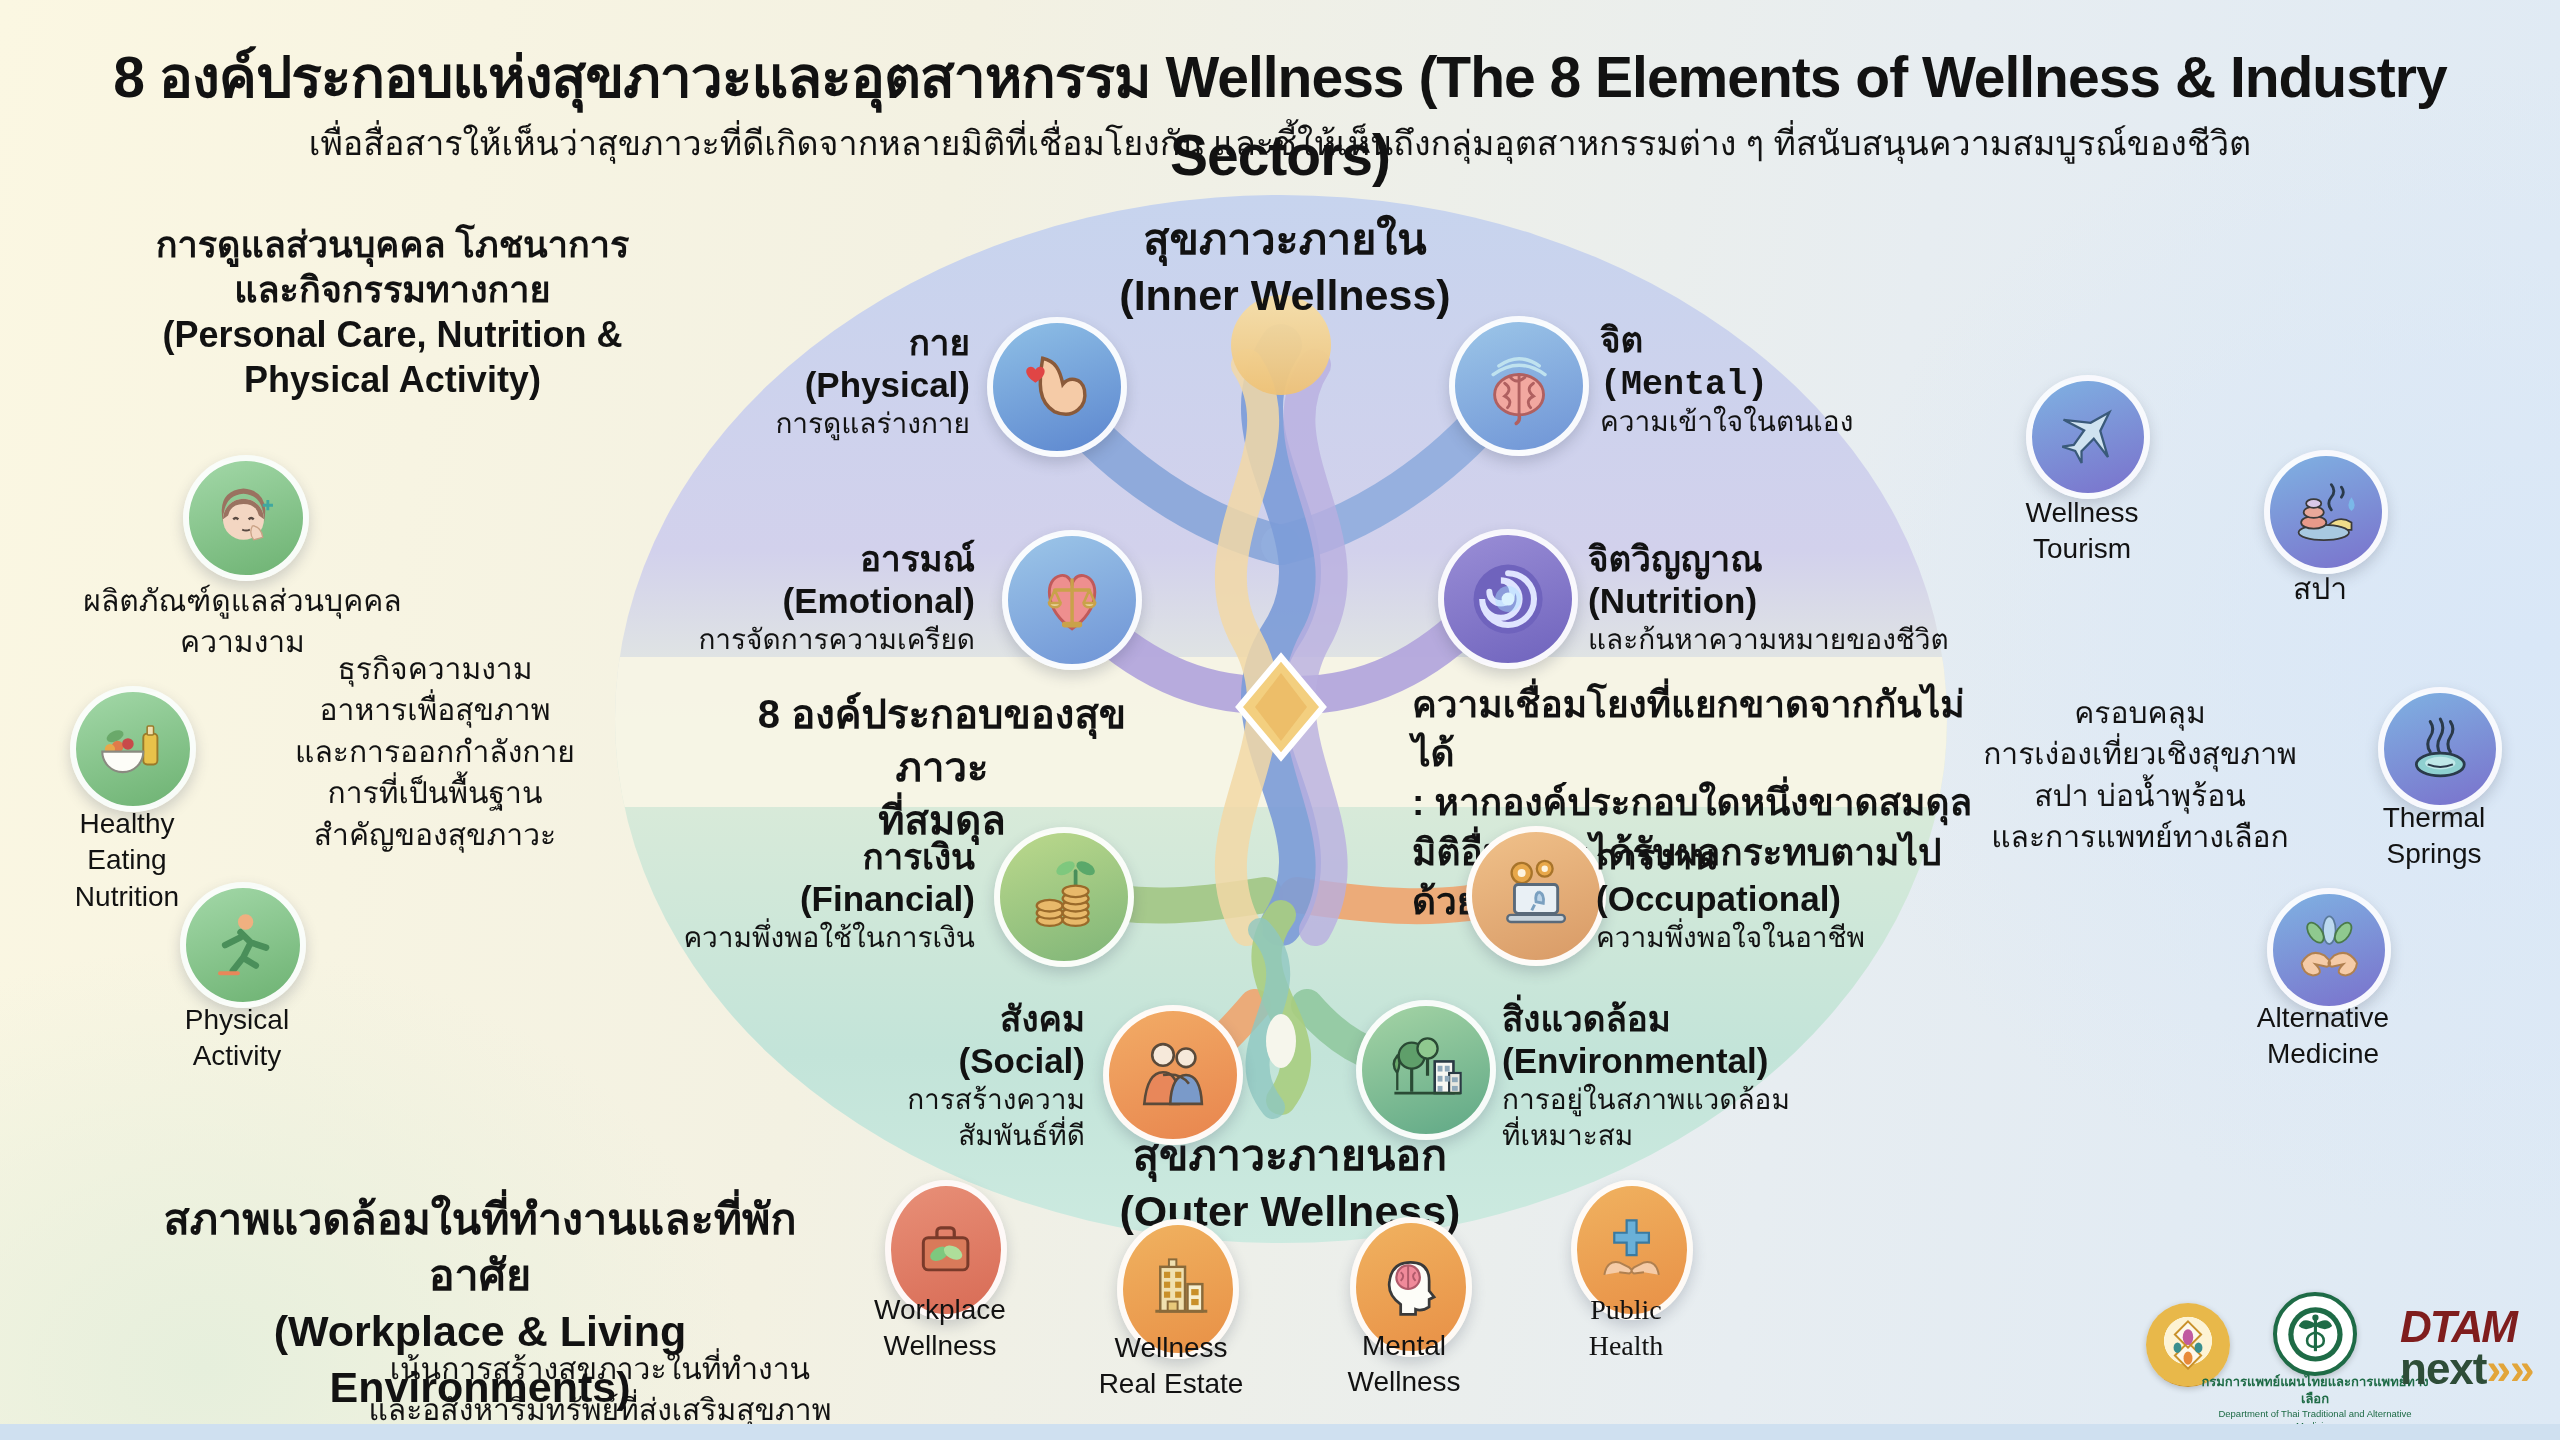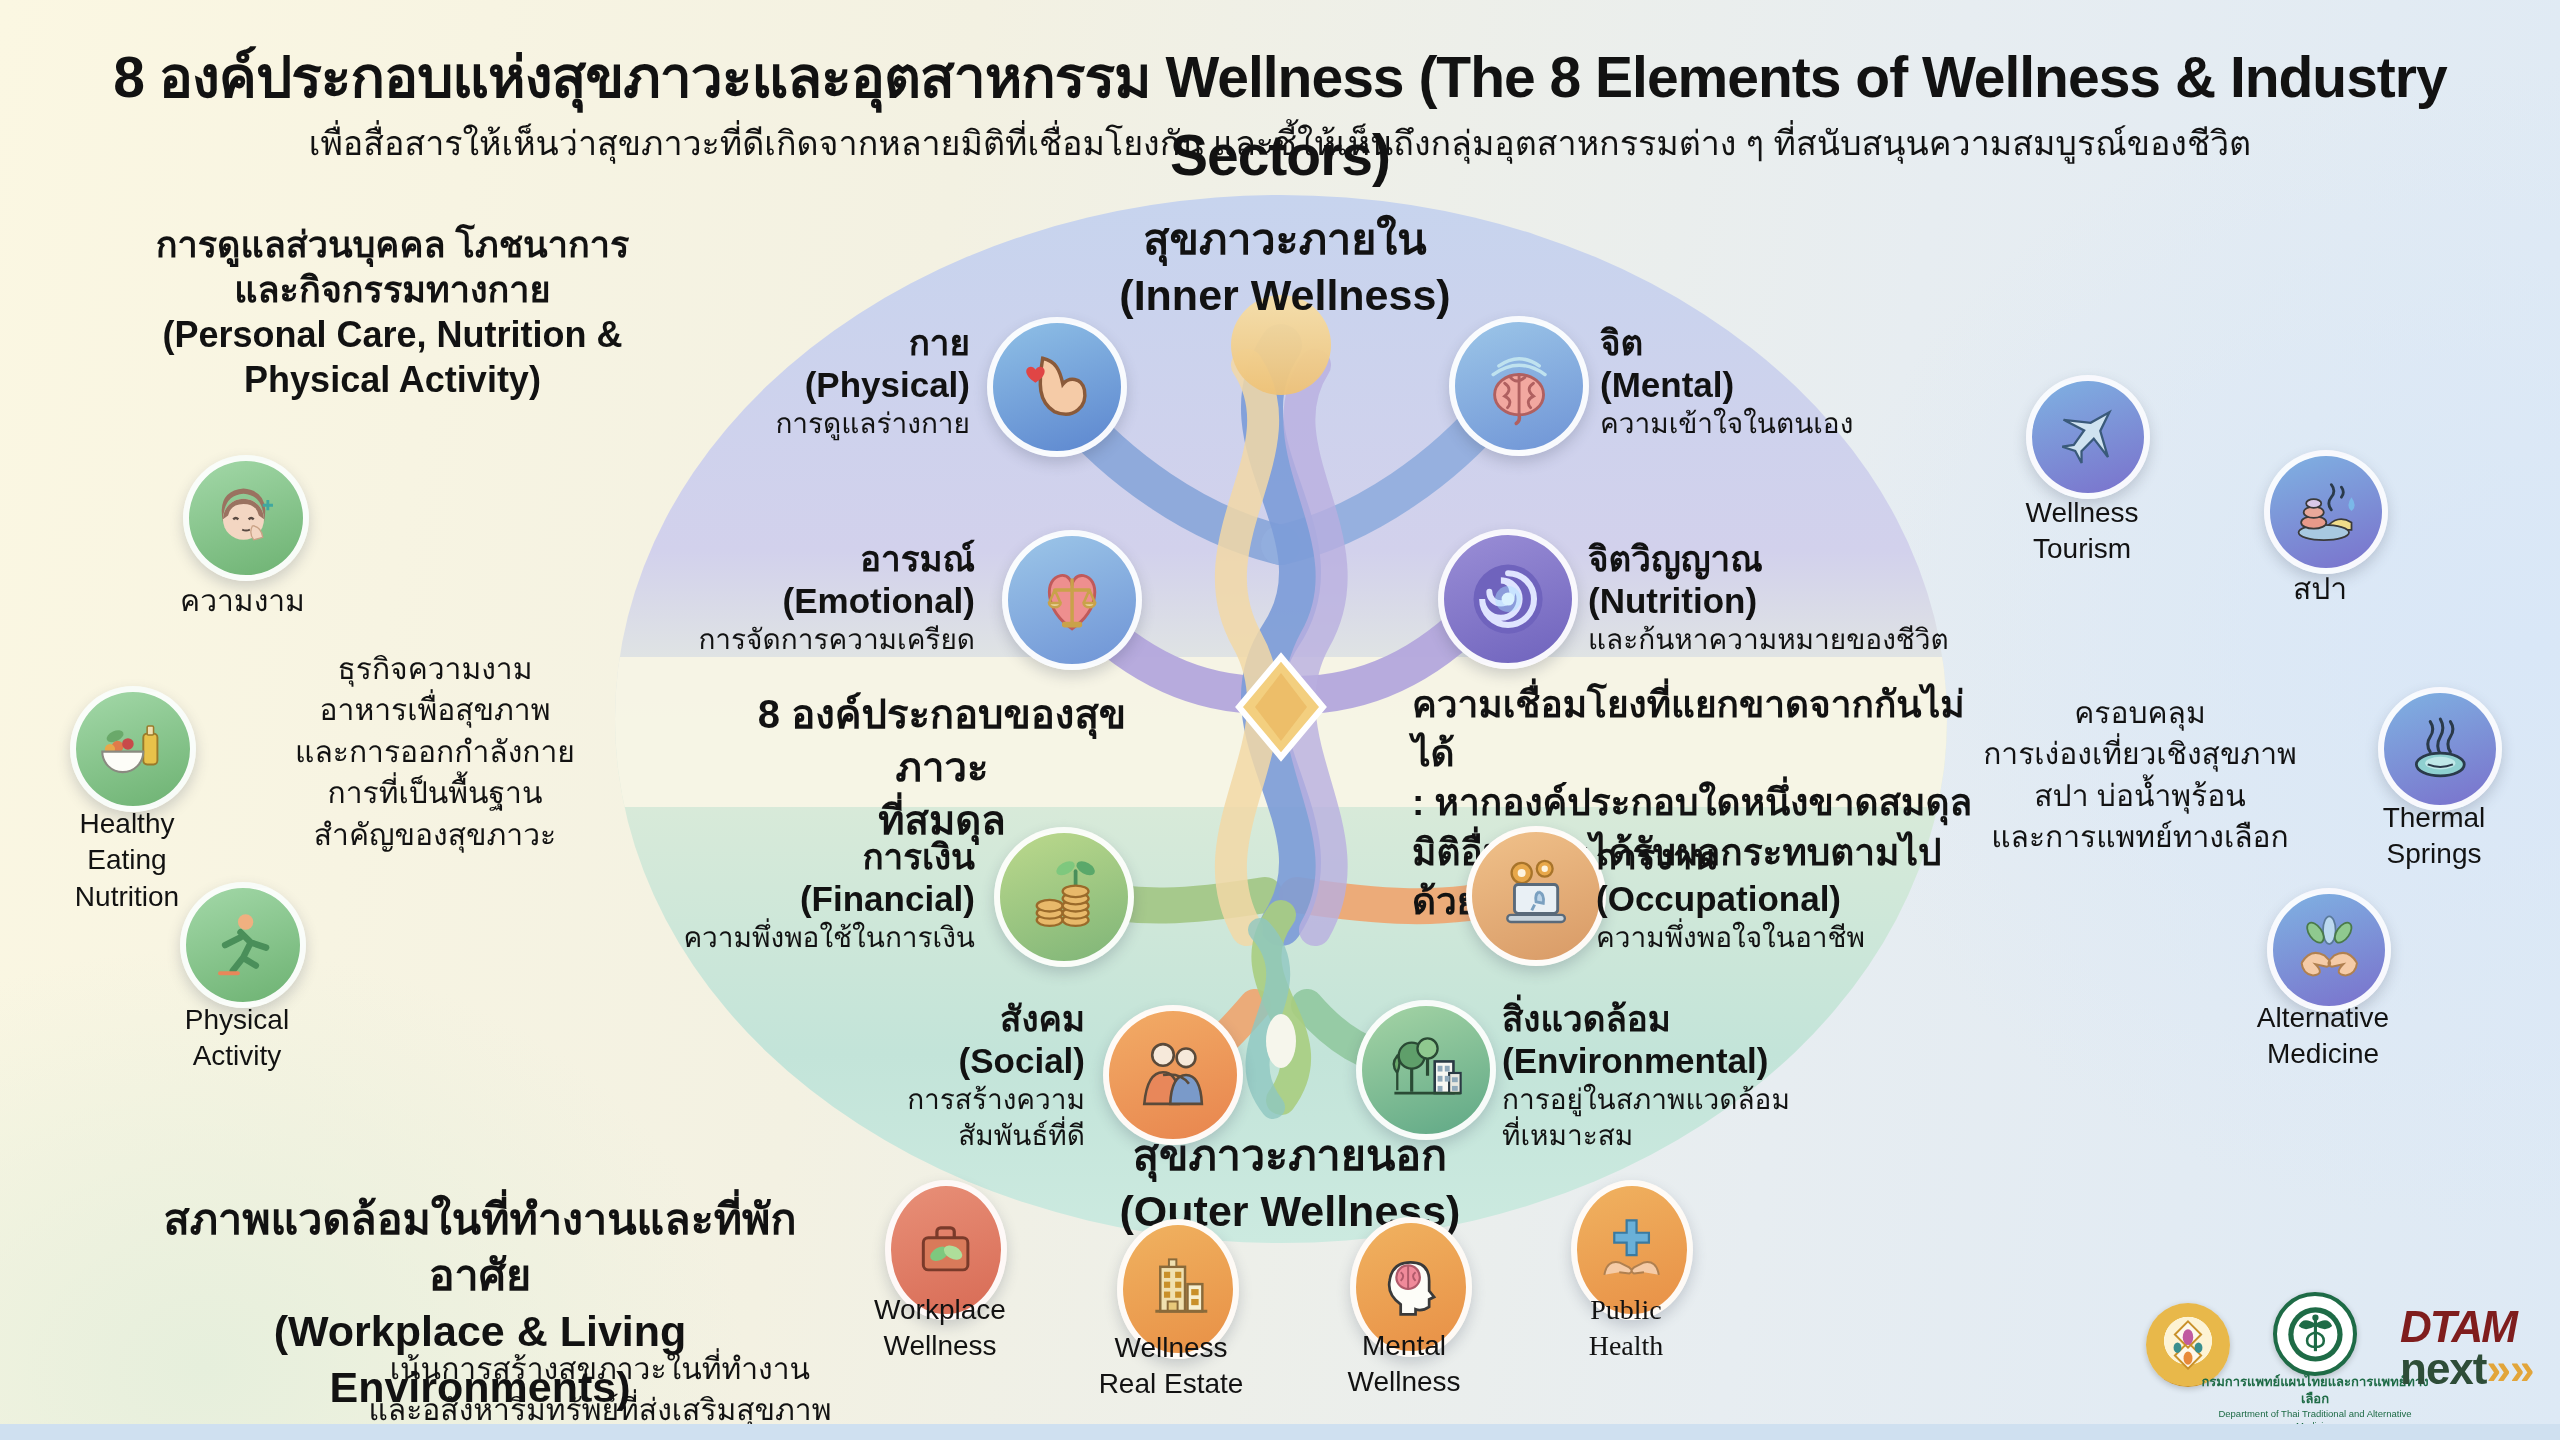--- a/index.html
+++ b/index.html
@@ -100,20 +100,21 @@
     <path d="M30,13 q-16,1 -16,22 q-5,-24 16,-26 q21,2 16,26 q0,-21 -16,-22" fill="#9a7260"></path>
     <circle cx="30" cy="33" r="16" fill="#f3d6c2"></circle>
     <path d="M14,33 a16,16 0 0 1 32,0 l-4,-3 q-2,-9 -12,-9 q-10,0 -12,9 Z" fill="#9a7260"></path>
     <path d="M22,33 q2,-2 4,0 M34,33 q2,-2 4,0" stroke="#5a4a42" stroke-width="1.8" fill="none"></path>
     <path d="M29,41 q3,1.5 6,0" stroke="#5a4a42" stroke-width="1.5" fill="none"></path>
     <path d="M37,38 q7,1 8,9 l-7,2 q-4,-5 -1,-11" fill="#f3d6c2" stroke="#c9a286" stroke-width="1"></path>
     <path d="M49,18 v8 M45,22 h8" stroke="#3fa8a0" stroke-width="2.2"></path>
   </svg>
 </div>
 <div class="abs c t3" style="left:60px;top:580px;width:365px;">
+  <div>ผลิตภัณฑ์ดูแลส่วนบุคคล</div>
   <div>ความงาม</div>
 </div>
 
 <div class="abs c t3" style="left:230px;top:648px;width:410px;">
   <div>ธุรกิจความงาม</div>
   <div>อาหารเพื่อสุขภาพ</div>
   <div>และการออกกำลังกาย</div>
   <div>การที่เป็นพื้นฐาน</div>
   <div>สำคัญของสุขภาวะ</div>
 </div>
@@ -188,21 +189,21 @@
 </div>
 
 <div class="abs circle bg-blue2" style="left:1449px;top:316px;width:128px;height:128px;">
   <svg viewBox="0 0 64 64">
     <path d="M18,18 q14,-10 28,0 M14,24 q18,-13 36,0" stroke="#bfe2ef" stroke-width="2.4" fill="none" stroke-linecap="round"></path>
     <ellipse cx="32" cy="38" rx="17" ry="14" fill="#f2a8a0" stroke="#b06060" stroke-width="2"></ellipse>
     <path d="M32,24 v28 M22,30 q6,4 0,9 q6,3 2,8 M42,30 q-6,4 0,9 q-6,3 -2,8 M26,26 q4,5 10,0" stroke="#b06060" stroke-width="2" fill="none" stroke-linecap="round"></path>
     <path d="M32,52 q1,4 -2,6" stroke="#b06060" stroke-width="2.4" fill="none" stroke-linecap="round"></path>
   </svg>
 </div>
-<div class="abs l" style="left:1600px;top:322px;width:420px;">
+<div class="abs l" style="left:1600px;top:322px;width:420px;font-family:Liberation Mono, monospace;">
   <div class="t1">จิต</div>
   <div class="t1">(Mental)</div>
   <div class="t2">ความเข้าใจในตนเอง</div>
 </div>
 
 <div class="abs circle bg-blue2" style="left:1002px;top:530px;width:128px;height:128px;">
   <svg viewBox="0 0 64 64">
     <path d="M32,52 C12,38 13,17 24,15 C30,14 32,20 32,22 C32,20 34,14 40,15 C51,17 52,38 32,52 Z" fill="#ee8f8f" stroke="#c05a5a" stroke-width="2"></path>
     <path d="M32,18 V48 M20,25 H44" stroke="#c9a24a" stroke-width="2.4" stroke-linecap="round" fill="none"></path>
     <path d="M20,25 l-4,9 M20,25 l4,9 M16,34 a4,3 0 0 0 8,0 Z M44,25 l-4,9 M44,25 l4,9 M40,34 a4,3 0 0 0 8,0 Z" stroke="#c9a24a" stroke-width="1.8" fill="#e8d49a"></path>

